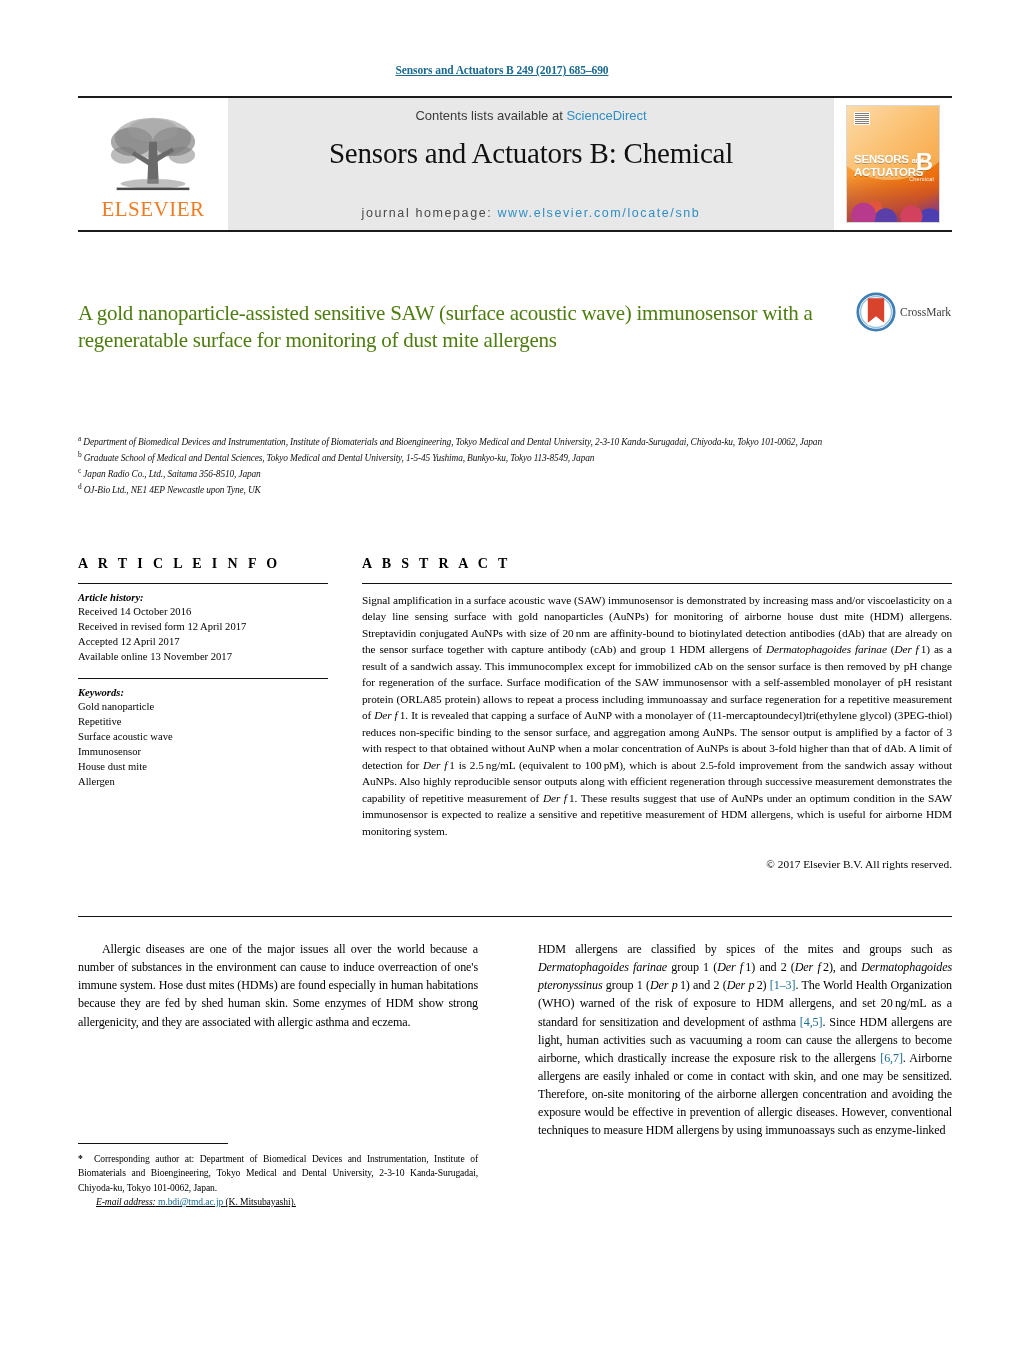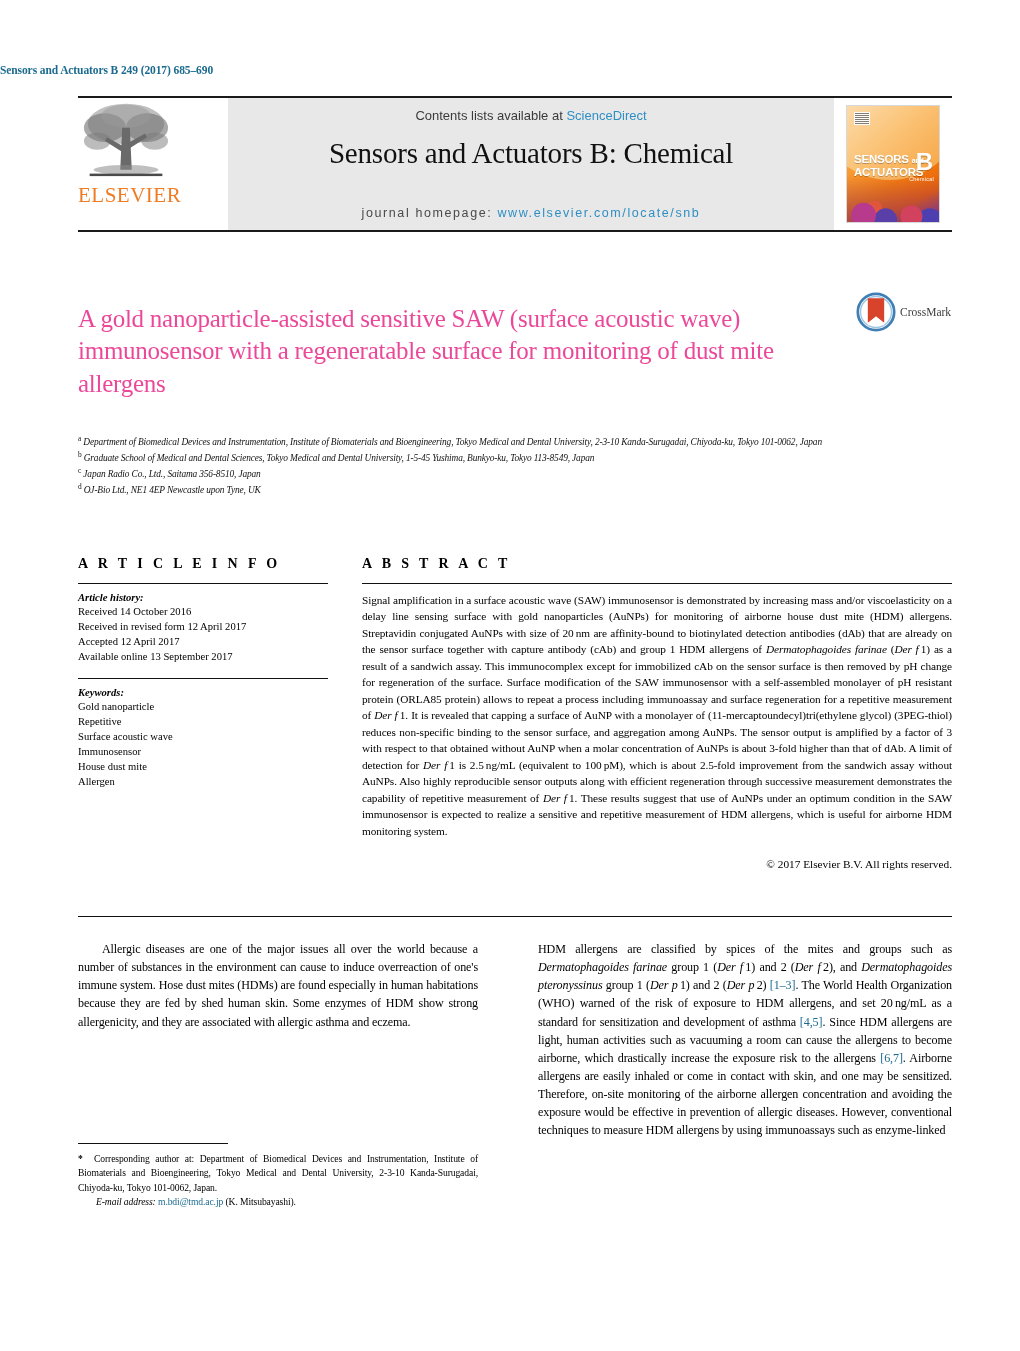--- a/index.html
+++ b/index.html
@@ -20,46 +20,48 @@
     left: 0; top: 0;
     width: 1020px;
     height: 1351px;
   }
 
   
   .running-head {
     position: absolute;
     left: 0; top: 64px;
     width: 1004px;
+    text-align: center;
     font-size: 11.5px;
     font-weight: bold;
     letter-spacing: -0.1px;
     color: #1b6a8f;
+    text-decoration: underline;
   }
 
   
   .masthead {
     position: absolute;
     left: 78px; top: 96px;
     width: 874px;
     border-top: 2.2px solid #1a1a1a;
     border-bottom: 2.6px solid #1a1a1a;
     height: 136px;
     box-sizing: border-box;
     display: flex;
     align-items: stretch;
   }
   .elsevier-block {
     width: 150px;
     flex: none;
     display: flex;
     flex-direction: column;
-    align-items: flex-start;
+    align-items: center;
     justify-content: flex-start;
-    padding-top: 1px;
+    padding-top: 15px;
     box-sizing: border-box;
   }
   .tree-logo { width: 96px; height: 88px; display:block; }
   .elsevier-word {
     font-family: "Liberation Serif", serif;
     font-size: 21px;
     letter-spacing: 0.5px;
     color: #ef7c24;
     line-height: 1;
     margin-top: -2px;
@@ -160,25 +162,25 @@
     position:absolute; right:5px; top:70px;
     font-family:"Liberation Sans", sans-serif;
     font-size:5.4px; color:#fff; letter-spacing:.3px;
   }
 
   
   .title {
     position: absolute;
     left: 78px; top: 286px;
     width: 740px;
-    font-size: 25px;
+    font-size: 21px;
     line-height: 1.3;
     font-weight: normal;
     letter-spacing: -0.25px;
-    color: #ec4899;
+    color: #4d7c0f;
   }
   .crossmark {
     position: absolute;
     left: 856px; top: 290px;
     width: 100px; height: 44px;
     display: flex; align-items: center;
   }
   .cm-badge { width: 40px; height: 40px; }
   .cm-text {
     font-family: "Liberation Serif", serif;
@@ -396,21 +398,21 @@
     <div><span class="mark">d</span> <span>OJ-Bio Ltd., NE1 4EP Newcastle upon Tyne, UK</span></div>
   </div>
 
   <div class="info-col">
     <div class="sect-label">A R T I C L E   I N F O</div>
     <div class="rule"></div>
     <div class="info-sub">Article history:</div>
     <div class="info-line">Received 14 October 2016</div>
     <div class="info-line">Received in revised form 12 April 2017</div>
     <div class="info-line">Accepted 12 April 2017</div>
-    <div class="info-line">Available online 13 September 2017</div>
+    <div class="info-line">Available online 13 November 2017</div>
     <div class="info-gap-rule"></div>
     <div class="info-sub">Keywords:</div>
     <div class="info-line">Gold nanoparticle</div>
     <div class="info-line">Repetitive</div>
     <div class="info-line">Surface acoustic wave</div>
     <div class="info-line">Immunosensor</div>
     <div class="info-line">House dust mite</div>
     <div class="info-line">Allergen</div>
   </div>
 
@@ -427,21 +429,21 @@
     <p class="bodytext">Allergic diseases are one of the major issues all over the world because a number of substances in the environment can cause to induce overreaction of one's immune system. Hose dust mites (HDMs) are found especially in human habitations because they are fed by shed human skin. Some enzymes of HDM show strong allergenicity, and they are associated with allergic asthma and eczema.</p>
   </div>
 
   <div class="col-right">
     <p class="bodytext noind">HDM allergens are classified by spices of the mites and groups such as <i>Dermatophagoides farinae</i> group 1 (<i>Der f</i> 1) and 2 (<i>Der f</i> 2), and <i>Dermatophagoides pteronyssinus</i> group 1 (<i>Der p</i> 1) and 2 (<i>Der p</i> 2) <span class="ref">[1–3]</span>. The World Health Organization (WHO) warned of the risk of exposure to HDM allergens, and set 20 ng/mL as a standard for sensitization and development of asthma <span class="ref">[4,5]</span>. Since HDM allergens are light, human activities such as vacuuming a room can cause the allergens to become airborne, which drastically increase the exposure risk to the allergens <span class="ref">[6,7]</span>. Airborne allergens are easily inhaled or come in contact with skin, and one may be sensitized. Therefore, on-site monitoring of the airborne allergen concentration and avoiding the exposure would be effective in prevention of allergic diseases. However, conventional techniques to measure HDM allergens by using immunoassays such as enzyme-linked</p>
   </div>
 
   <div class="fn-rule"></div>
   <div class="footnote">
     <div><b>*</b>&nbsp; Corresponding author at: Department of Biomedical Devices and Instrumentation, Institute of Biomaterials and Bioengineering, Tokyo Medical and Dental University, 2-3-10 Kanda-Surugadai, Chiyoda-ku, Tokyo 101-0062, Japan.</div>
-    <div style="text-indent:18px;">
+    <div style="text-indent:18px;text-decoration:underline;">
       <span class="email-label">E-mail address:</span>
       <a class="link" href="#">m.bdi@tmd.ac.jp</a>
       <span>(K. Mitsubayashi).</span>
     </div>
   </div>
 
 
 </div>
 
 </body></html>

